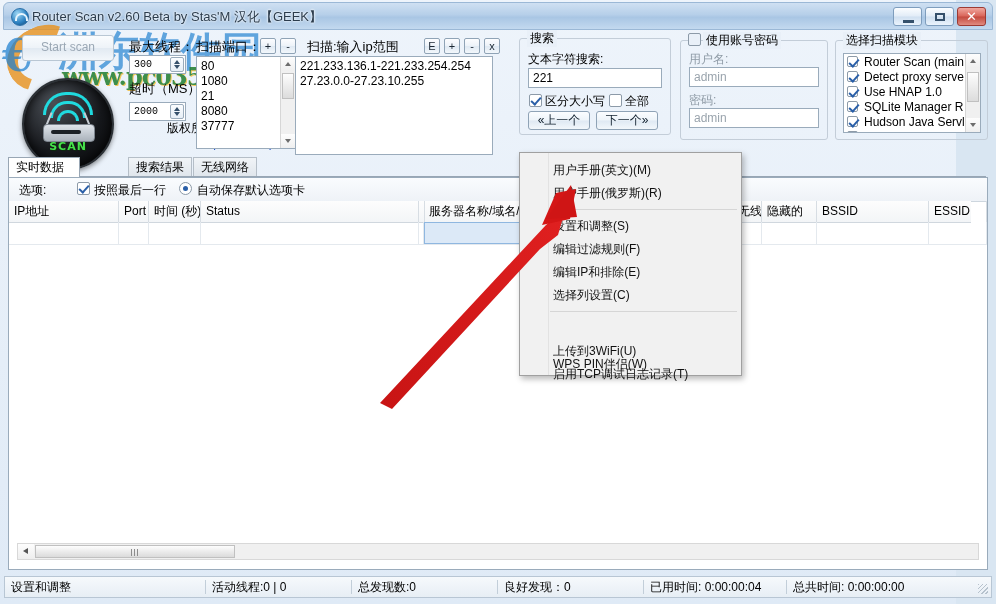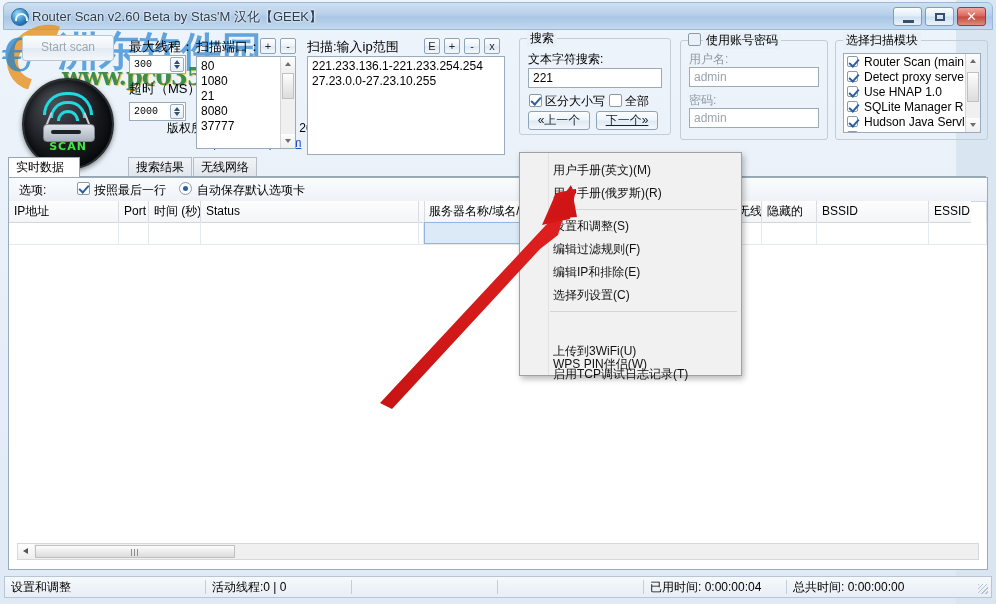--- a/index.html
+++ b/index.html
@@ -325,37 +325,37 @@
         <div class="thumb" style="top:16px;height:26px;"></div>
         <div class="arw dn"></div>
       </div>
     </div>
 
     <div class="lbl lbl13" style="left:307px;top:8px;">扫描:输入ip范围</div>
     <div class="minibtn" style="left:424px;top:8px;">E</div>
     <div class="minibtn" style="left:444px;top:8px;">+</div>
     <div class="minibtn" style="left:464px;top:8px;">-</div>
     <div class="minibtn" style="left:484px;top:8px;">x</div>
-    <div class="ipbox" style="left:307px;top:26px;width:198px;height:99px;">
+    <div class="ipbox" style="left:295px;top:26px;width:198px;height:99px;">
       <div id="ip-lines">
           <div>221.233.136.1-221.233.254.254</div>
           <div>27.23.0.0-27.23.10.255</div>
         </div>
     </div>
 
     <div class="group" style="left:519px;top:8px;width:152px;height:97px;">
       <div class="gtitle">搜索</div>
       <div class="lbl" style="left:8px;top:12px;">文本字符搜索:</div>
       <div class="txtinput" style="left:8px;top:29px;width:134px;height:20px;">221</div>
       <div class="cb on" style="left:9px;top:55px;"></div>
       <div class="lbl" style="left:25px;top:54px;">区分大小写</div>
       <div class="cb" style="left:89px;top:55px;"></div>
       <div class="lbl" style="left:105px;top:54px;">全部</div>
       <div class="btn" style="left:8px;top:72px;width:62px;height:19px;line-height:17px;">«上一个</div>
-      <div class="btn" style="left:76px;top:72px;width:62px;height:19px;line-height:17px;text-decoration:underline;">下一个»</div>
+      <div class="btn" style="left:76px;top:72px;width:62px;height:19px;line-height:17px;">下一个»</div>
     </div>
 
 
     <div class="group" style="left:680px;top:10px;width:148px;height:100px;">
       <div class="cb" style="left:7px;top:-8px;background:#e9f0f8;"></div>
       <div class="gtitle" style="left:22px;">使用账号密码</div>
       <div class="lbl" style="left:8px;top:10px;color:#8e9aa5;">用户名:</div>
       <div class="txtinput ph" style="left:8px;top:26px;width:130px;height:20px;">admin</div>
       <div class="lbl" style="left:8px;top:51px;color:#8e9aa5;">密码:</div>
       <div class="txtinput ph" style="left:8px;top:67px;width:130px;height:20px;">admin</div>
@@ -427,21 +427,23 @@
       <div class="harw l"></div>
       <div class="hthumb"></div>
     </div>
   </div>
 
   <div class="statusbar">
     <div class="sbcell" style="left:0;width:200px;">设置和调整</div>
     <div class="sbsep" style="left:200px;"></div>
     <div class="sbcell" style="left:201px;width:145px;">活动线程:0 | 0</div>
     <div class="sbsep" style="left:346px;"></div>
+    <div class="sbcell" style="left:347px;width:145px;">总发现数:0</div>
     <div class="sbsep" style="left:492px;"></div>
+    <div class="sbcell" style="left:493px;width:145px;">良好发现：0</div>
     <div class="sbsep" style="left:638px;"></div>
     <div class="sbcell" style="left:639px;width:142px;">已用时间: 0:00:00:04</div>
     <div class="sbsep" style="left:781px;"></div>
     <div class="sbcell" style="left:782px;width:150px;">总共时间: 0:00:00:00</div>
     <div class="sbgrip"></div>
   </div>
 
   <div class="menu">
     <div class="gutter"></div>
     <div id="menu-items">

